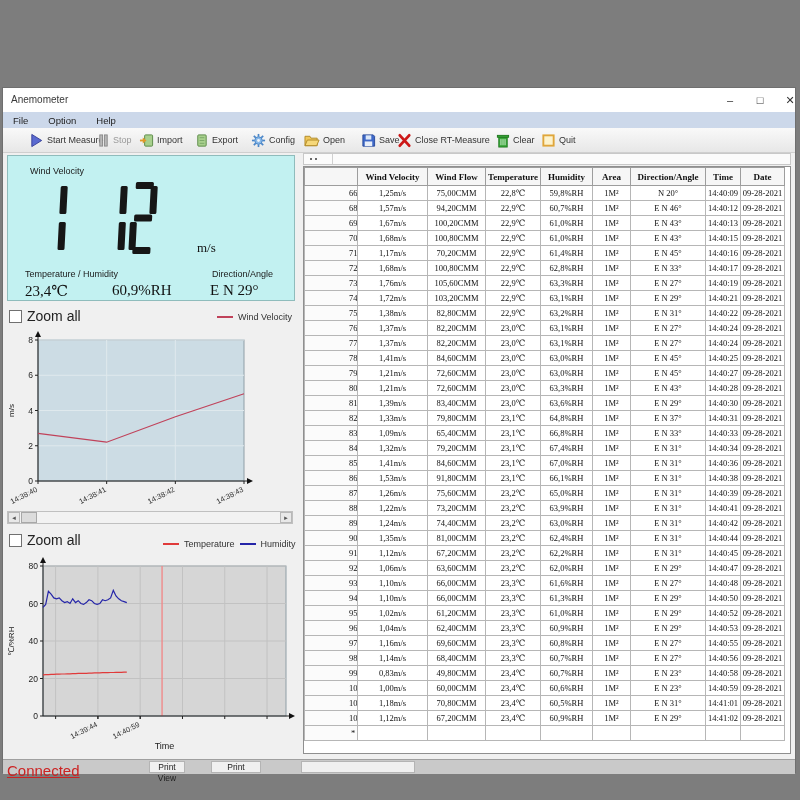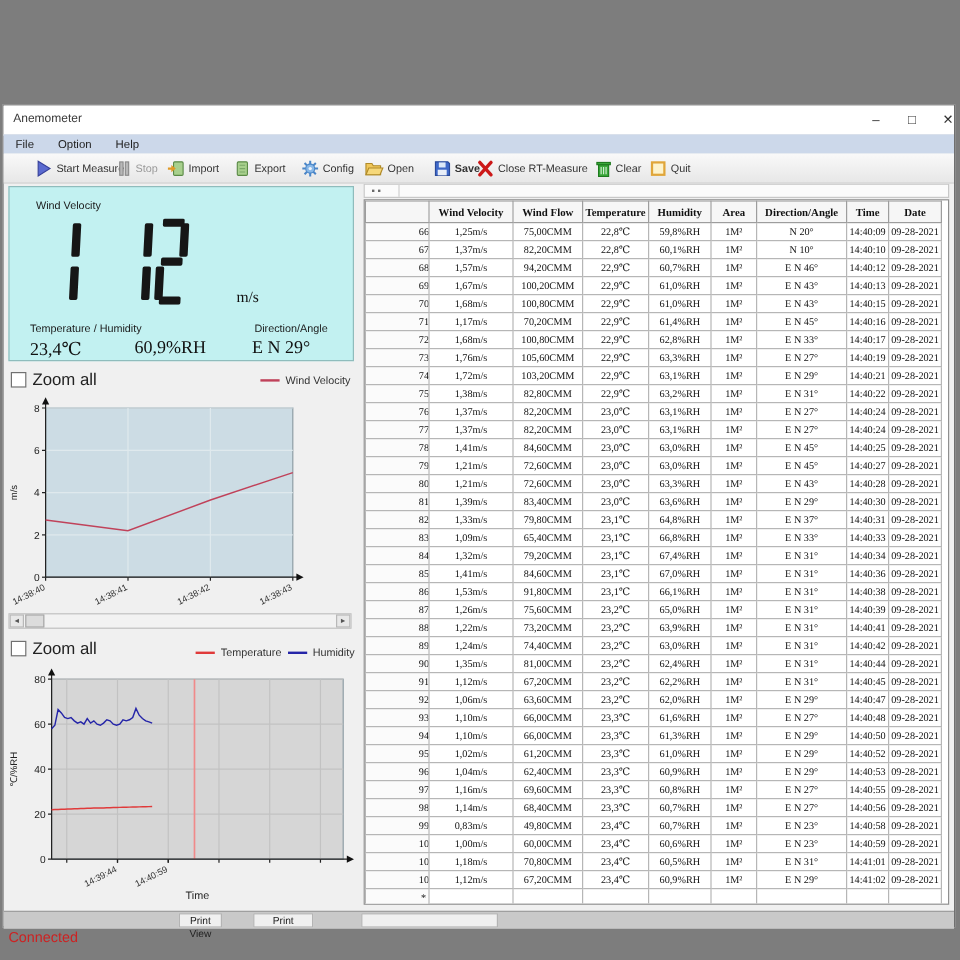--- a/index.html
+++ b/index.html
@@ -42,21 +42,21 @@
   table.grid{border-collapse:collapse;table-layout:fixed;width:480px;
              font-family:"Liberation Serif","DejaVu Serif",serif;font-size:8.5px;color:#111;}
   table.grid th,table.grid td{border:1px solid #b6b6b6;padding:0;text-align:center;
              height:14px;overflow:hidden;white-space:nowrap;font-weight:normal;}
   table.grid thead th{background:#f6f6f6;font-weight:bold;height:17px;border-color:#9d9d9d;font-size:9px;}
   table.grid .rowhdr{background:#fbfbfb;padding-left:44px;}
   
   .statusbar{left:0;top:671px;width:792px;height:14px;background:#c9c9c9;border-top:1px solid #9f9f9f;}
   .status-seg{position:absolute;top:1px;height:12px;background:#f0f0f0;border:1px solid #b4b4b4;
               box-sizing:border-box;font-size:8.5px;color:#222;text-align:center;line-height:11px;}
-  .connected{position:absolute;left:4px;top:14px;font-size:12px;color:#cc2222;}
+  .connected{position:absolute;left:4px;top:2px;font-size:15px;color:#cc2222;text-decoration:underline;}
   svg text{font-family:"Liberation Sans",sans-serif;}
 </style>
 </head>
 <body>
 
 <div class="abs window">
 
   <div class="abs titlebar">
     <div class="abs title-text">Anemometer</div>
     <div class="abs win-btn" style="left:716px;">–</div>
@@ -118,21 +118,21 @@
         </svg>
       <span>Config</span>
     </div>
     <div class="abs tb-item" style="left:301px;">
       <svg width="16" height="15" viewBox="0 0 17 16">
           <path d="M1 4 L1 13.5 L14 13.5 L14 5.5 L7.5 5.5 L6.3 3.5 L1 3.5 Z" fill="#f0c75a" stroke="#b08a28"></path>
           <path d="M1 13.5 L3.5 7.5 L16 7.5 L13.5 13.5 Z" fill="#f6d87a" stroke="#b08a28"></path>
         </svg>
       <span>Open</span>
     </div>
-    <div class="abs tb-item" style="left:358px;font-weight:bold;">
+    <div class="abs tb-item" style="left:358px;">
       <svg width="15" height="15" viewBox="0 0 16 16">
           <path d="M2 2 h11 l1.5 1.5 V14 H2 Z" fill="#3e68c8" stroke="#2a4a9a"></path>
           <rect x="5" y="2.5" width="6" height="4.5" fill="#dce8f8"></rect>
           <rect x="4" y="9" width="8" height="5" fill="#e8eef8"></rect>
         </svg>
       <span>Save</span>
     </div>
     <div class="abs tb-item" style="left:394px;">
       <svg width="15" height="15" viewBox="0 0 16 16">
           <path d="M3 2.5 L13 13.5 M13 2.5 L3 13.5" stroke="#cc1818" stroke-width="3" stroke-linecap="round"></path>
@@ -324,31 +324,20 @@
             <td>1,25m/s</td>
             <td>75,00CMM</td>
             <td>22,8℃</td>
             <td>59,8%RH</td>
             <td>1M²</td>
             <td>N 20°</td>
             <td>14:40:09</td>
             <td>09-28-2021</td>
           </tr>
           <tr>
-            <th class="rowhdr">67</th>
-            <td>1,37m/s</td>
-            <td>82,20CMM</td>
-            <td>22,8℃</td>
-            <td>60,1%RH</td>
-            <td>1M²</td>
-            <td>N 10°</td>
-            <td>14:40:10</td>
-            <td>09-28-2021</td>
-          </tr>
-          <tr>
             <th class="rowhdr">68</th>
             <td>1,57m/s</td>
             <td>94,20CMM</td>
             <td>22,9℃</td>
             <td>60,7%RH</td>
             <td>1M²</td>
             <td>E N 46°</td>
             <td>14:40:12</td>
             <td>09-28-2021</td>
           </tr>

